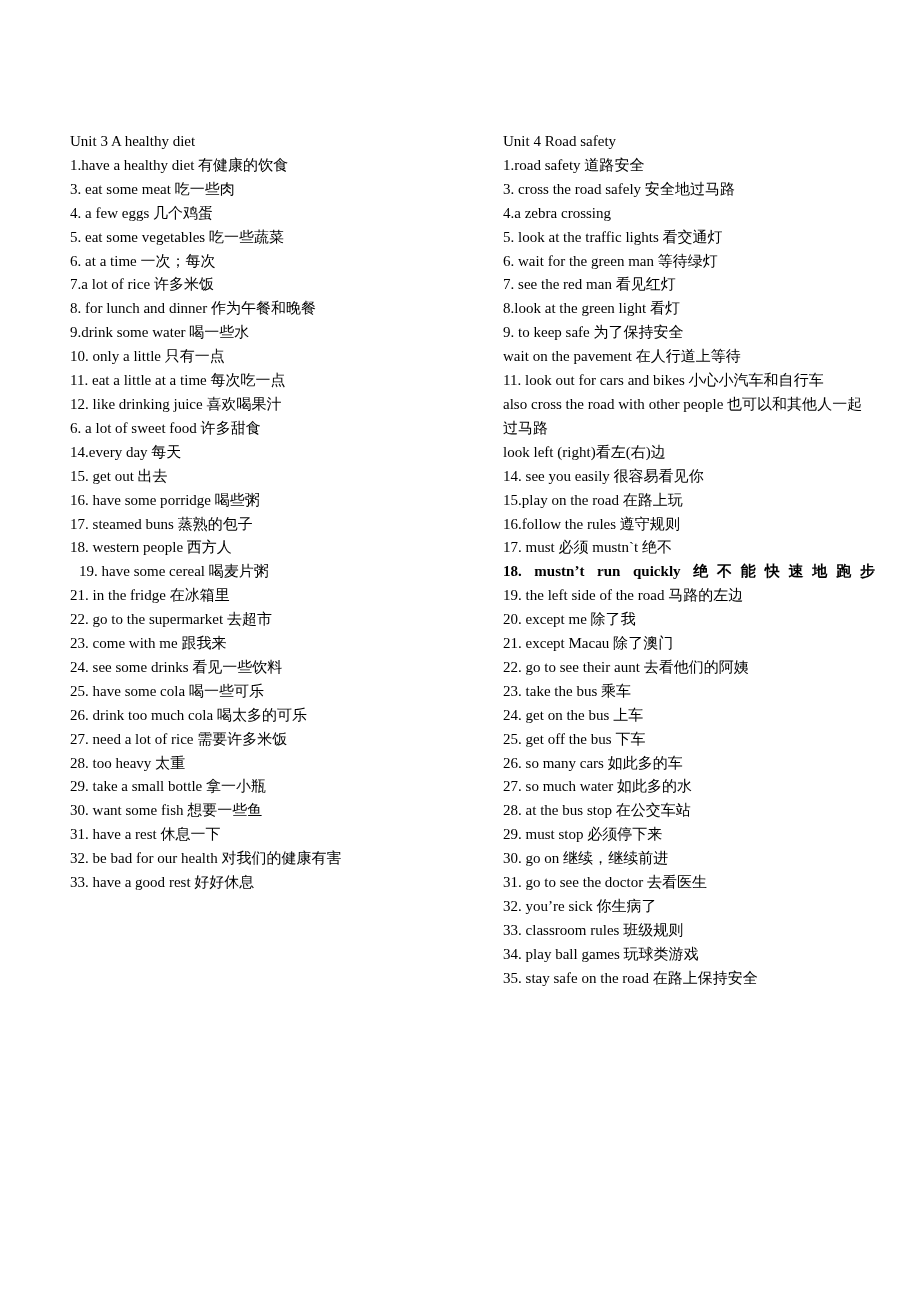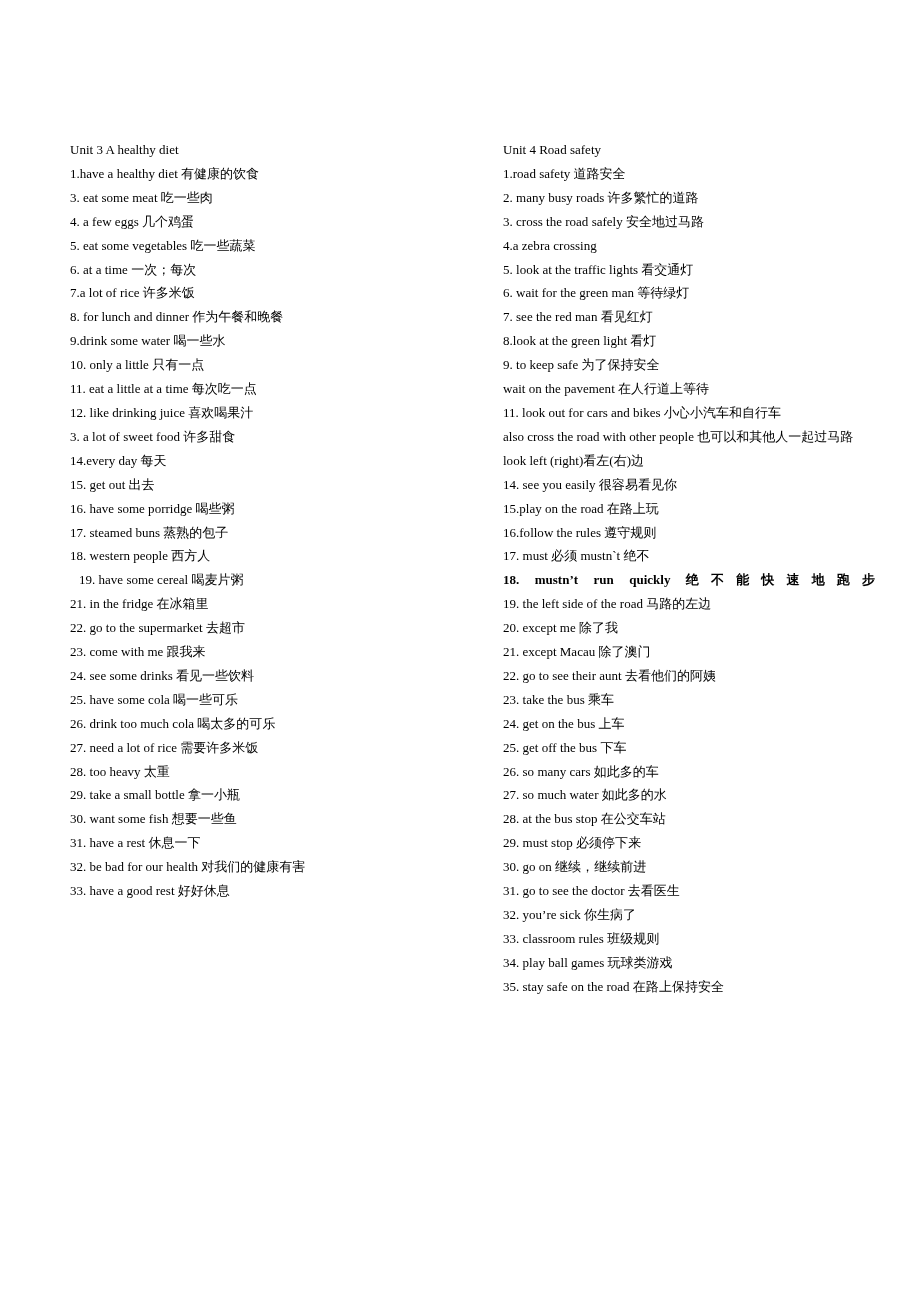--- a/index.html
+++ b/index.html
@@ -19,22 +19,22 @@
   }
   .columns {
     position: absolute;
     left: 0;
     top: 0;
     width: 920px;
     height: 1302px;
   }
   .col {
     position: absolute;
-    top: 138px;
-    font-size: 13px;
+    top: 130px;
+    font-size: 15px;
     line-height: 23.9px;
   }
   .col-left {
     left: 70px;
     width: 390px;
   }
   .col-right {
     left: 472px;
     width: 372px;
     margin-left: 31px;
@@ -68,21 +68,21 @@
       <div class="line">3. eat some meat  吃一些肉</div>
       <div class="line">4. a few eggs  几个鸡蛋</div>
       <div class="line">5. eat some vegetables  吃一些蔬菜</div>
       <div class="line">6. at a time  一次；每次</div>
       <div class="line">7.a lot of rice  许多米饭</div>
       <div class="line">8. for lunch and dinner 作为午餐和晚餐</div>
       <div class="line">9.drink some water  喝一些水</div>
       <div class="line">10. only a little  只有一点</div>
       <div class="line">11. eat a little at a time  每次吃一点</div>
       <div class="line">12. like drinking juice  喜欢喝果汁</div>
-      <div class="line">3. a lot of sweet food  许多甜食</div>
+      <div class="line">6. a lot of sweet food  许多甜食</div>
       <div class="line">14.every day  每天</div>
       <div class="line">15. get out  出去</div>
       <div class="line">16. have some porridge  喝些粥</div>
       <div class="line">17. steamed buns  蒸熟的包子</div>
       <div class="line">18. western people  西方人</div>
       <div class="line indent">19. have some cereal  喝麦片粥</div>
       <div class="line">21. in the fridge  在冰箱里</div>
       <div class="line">22. go to the supermarket 去超市</div>
       <div class="line">23. come with me  跟我来</div>
       <div class="line">24. see some drinks    看见一些饮料</div>
@@ -93,21 +93,20 @@
       <div class="line">29. take a small bottle 拿一小瓶</div>
       <div class="line">30. want some fish  想要一些鱼</div>
       <div class="line">31. have a rest  休息一下</div>
       <div class="line">32. be bad for our health  对我们的健康有害</div>
       <div class="line">33. have a good rest 好好休息</div>
     </div>
 
     <div class="col col-right">
       <div class="line">Unit 4 Road safety</div>
       <div class="line">1.road safety  道路安全</div>
-      <div class="line">2. many busy roads  许多繁忙的道路</div>
       <div class="line">3. cross the road safely  安全地过马路</div>
       <div class="line">4.a zebra crossing</div>
       <div class="line">5. look at the traffic lights  看交通灯</div>
       <div class="line">6. wait for the green man  等待绿灯</div>
       <div class="line">7. see the red man  看见红灯</div>
       <div class="line">8.look at the green light  看灯</div>
       <div class="line">9. to keep safe  为了保持安全</div>
       <div class="line">wait on the pavement  在人行道上等待</div>
       <div class="line">11. look out for cars and bikes  小心小汽车和自行车</div>
       <div class="line wrap">also cross the road with other people 也可以和其他人一起过马路</div>

